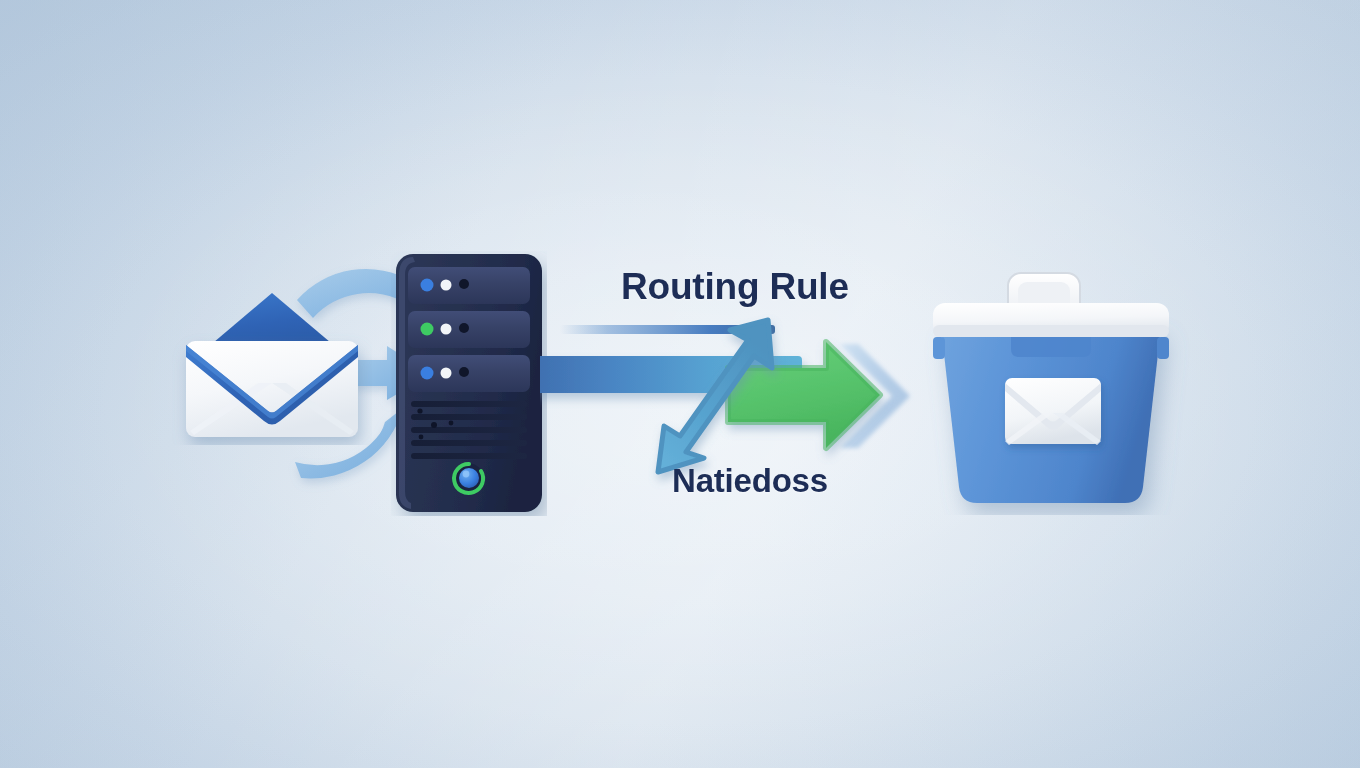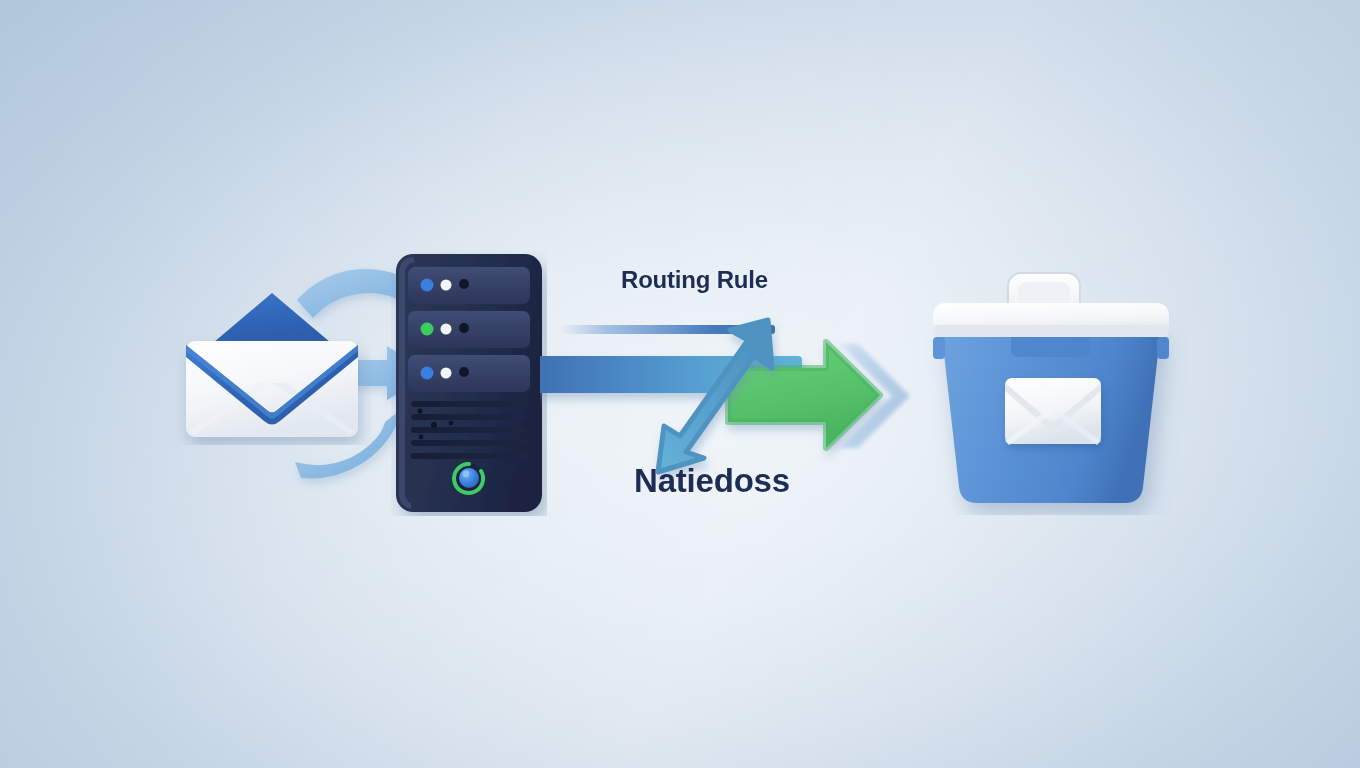--- a/index.html
+++ b/index.html
@@ -51,22 +51,22 @@
   
   .label {
     position: absolute;
     color: #1d2d56;
     font-weight: 700;
     letter-spacing: -0.2px;
     white-space: nowrap;
     text-shadow: 0 1px 2px rgba(255,255,255,0.55);
   }
   .label-incoming { left: 176px; top: 533px; font-size: 34px; }
-  .label-routing  { left: 621px; top: 266px; font-size: 24px; }
-  .label-nation   { left: 634px; top: 462px; font-size: 33px; }
+  .label-routing  { left: 621px; top: 266px; font-size: 37px; }
+  .label-nation   { left: 672px; top: 462px; font-size: 33px; }
 
   
   .mailbox { left: 905px; top: 265px; width: 290px; height: 250px; }
 
   
   .flow { left: 540px; top: 300px; width: 400px; height: 190px; }
 </style>
 </head>
 <body>
 

